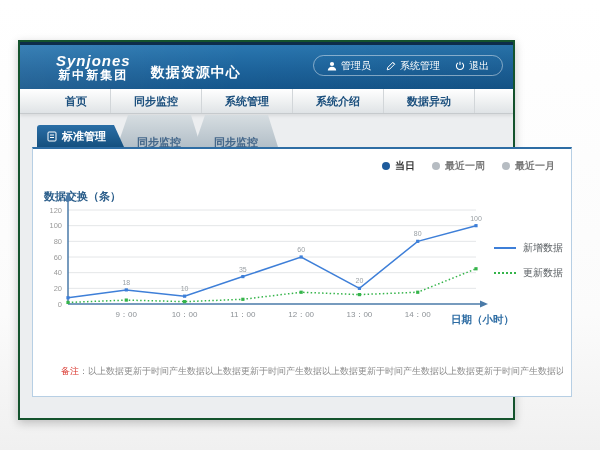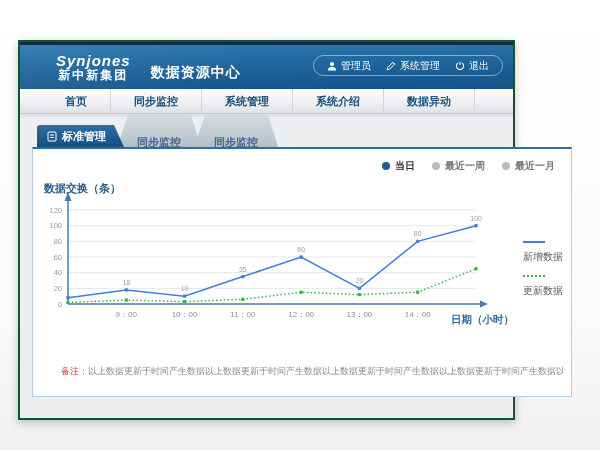--- a/index.html
+++ b/index.html
@@ -49,26 +49,26 @@
   
   .panel { position:absolute; left:12px; top:105px; width:540px; height:250px;
     background:#fff; border:1px solid #b7cfe4; border-top:2px solid #2e6da4; }
 
   .filters { position:absolute; top:10px; right:16px; display:flex; gap:17px;font-weight:bold; }
   .radio { display:flex; align-items:center; gap:5px; font-size:10px; color:#777; cursor:pointer; }
   .radio .dot { width:8px; height:8px; border-radius:50%; background:#b6bcc2; }
   .radio.selected { color:#333; }
   .radio.selected .dot { background:#1e5b9c; }
 
-  .chart-title { position:absolute; left:11px; top:32px; font-size:11px; font-weight:bold; color:#2a5d8a; }
+  .chart-title { position:absolute; left:11px; top:40px; font-size:11px; font-weight:bold; color:#2a5d8a; }
 
   .chart-box { position:absolute; left:0; top:38px; width:540px; height:148px; }
 
   .legend { position:absolute; right:8px; top:92px; display:flex; flex-direction:column; gap:11px; }
-  .legend-item { display:flex; align-items:flex-start; gap:7px; font-size:10px; color:#5a5f63; cursor:pointer;flex-direction:column; }
+  .legend-item { display:flex; align-items:center; gap:7px; font-size:10px; color:#5a5f63; cursor:pointer; }
   .legend-line { width:22px; height:0; }
   .legend-line.solid { border-top:2px solid #3e7fd8; }
   .legend-line.dotted { border-top:2px dotted #35b44a; }
 
   .note { position:absolute; left:28px; right:8px; bottom:18px; font-size:9px; color:#8b8b8b;
     white-space:nowrap; overflow:hidden; }
   .note .note-prefix { color:#d9342b; }
 </style>
 </head>
 <body>

